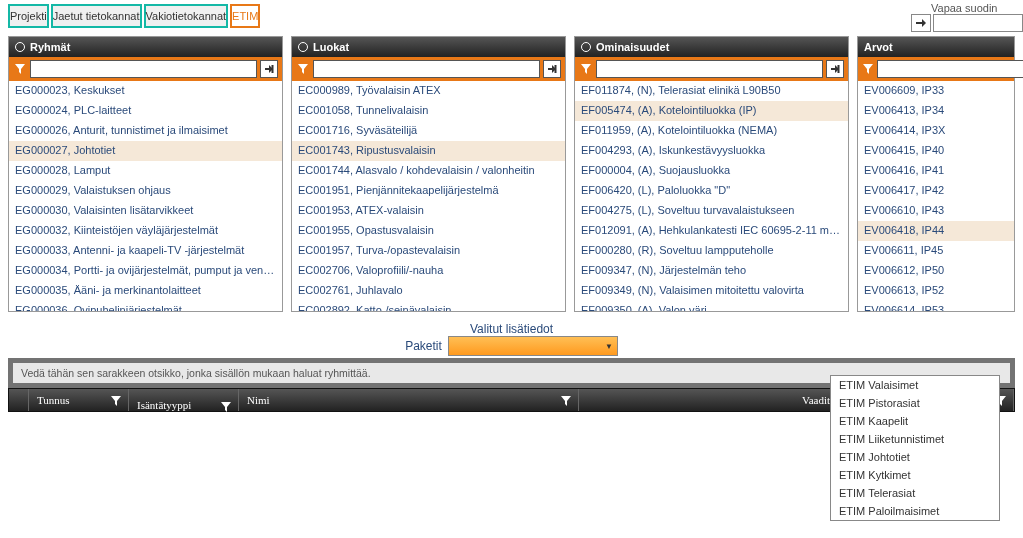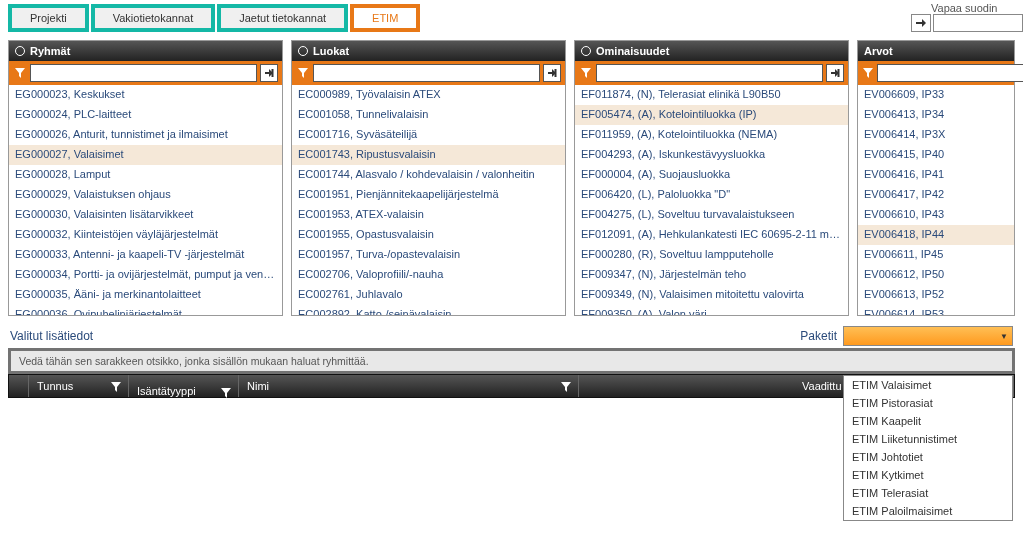--- a/index.html
+++ b/index.html
@@ -1,20 +1,20 @@
 <!DOCTYPE html>
 <html><head>
 <meta charset="utf-8">
 <style>
   * { box-sizing: border-box; margin: 0; padding: 0; }
   body { font-family: Arial, sans-serif; font-size: 11px; background: #fff; width: 1023px; height: 538px; overflow: hidden; color: #333; }
   
   .top-bar { display: flex; align-items: center; padding: 4px 8px; gap: 4px; }
   .tabs { display: flex; gap: 2px; }
-  .tab { padding: 4px 18px; border: 4px solid #14b8a6; background: #f0f0f0; cursor: pointer; font-size: 11px; }
+  .tab { padding: 4px 0; border: 2px solid #14b8a6; background: #f0f0f0; cursor: pointer; font-size: 11px; }
   .tab.active { border-color: #e87817; color: #e87817; background: #fff; }
   
   .free-filter { position: absolute; top: 2px; right: 0; display: flex; flex-direction: column; }
   .free-filter-label { font-size: 11px; color: #555; margin-left: 20px; }
   .free-filter-row { display: flex; align-items: center; gap: 2px; }
   .arrow-box { width: 20px; height: 18px; border: 1px solid #888; display: flex; align-items: center; justify-content: center; background: #fff; cursor: pointer; }
   .arrow-box svg { width: 12px; height: 12px; }
   .free-filter input { width: 90px; height: 18px; border: 1px solid #888; padding: 0 3px; font-size: 11px; }
   
   .panels { display: flex; gap: 8px; padding: 4px 8px; }
@@ -34,49 +34,49 @@
   .clear-btn svg { width:10px; height:10px; }
   
   .list { flex:1; overflow-y:auto; background:#fff; }
   .list-item { padding:2px 6px; color:#2a4a7a; cursor:pointer; white-space:nowrap; overflow:hidden; text-overflow:ellipsis; font-size:11px; line-height:15px; border-bottom:1px solid transparent; }
   .list-item.selected { background:#f5e8d8; }
   
   .list::-webkit-scrollbar { width:14px; }
   .list::-webkit-scrollbar-track { background:#f0f0f0; border-left:1px solid #ddd;}
   .list::-webkit-scrollbar-thumb { background:#c8c8c8; border:1px solid #aaa; }
   
-  .section-label { padding: 6px 10px 2px; font-size:12px; color:#2a4a7a; display:flex; justify-content:space-between; align-items:center;}
+  .section-label { padding: 6px 10px 2px; font-size:12px; color:#2a4a7a; display:flex; justify-content:space-between; align-items:center;flex-direction:column;}
   .paketit-row { display:flex; align-items:center; gap:6px; position: relative;}
   .paketit-dd { width:170px; height:20px; border:1px solid #888; background:linear-gradient(#ffbf55,#ff9a1f); display:flex; align-items:center; justify-content:flex-end; padding:0 4px; cursor:pointer;}
   .paketit-dd .caret { font-size:8px; color:#333; }
 
-  .group-hint { background:#e8e8e8; border:3px solid #737373; margin:0 8px; padding:4px 8px; font-size:10.5px; color:#555; }
-  
-  .grid-header { background:linear-gradient(#555,#222); color:#fff; margin:0 8px; display:flex; height:24px; align-items:center; border:1px solid #111; }
+  .group-hint { background:#e8e8e8; border:5px solid #737373; margin:0 8px; padding:4px 8px; font-size:10.5px; color:#555; }
+  
+  .grid-header { background:linear-gradient(#555,#222); color:#fff; margin:0 8px; display:flex; height:24px; align-items:center; border:1px solid #111;font-family:Liberation Serif, serif; }
   .gh-filterbar { width:20px; border-right:1px solid #666; height:100%; }
   .gh-col { padding:0 8px; display:flex; align-items:center; gap:6px; border-right:1px solid #666; height:100%; font-size:11px; }
   .gh-col .funnel-icon { width:10px; height:10px; }
   .gh-spacer { flex:1; }
   
-  .dropdown { position:absolute; right:10px; top:375px; width:170px; background:#fff; border:1px solid #888; z-index:100; max-height:160px; overflow-y:auto; }
+  .dropdown { position:absolute; right:23px; top:375px; width:170px; background:#fff; border:1px solid #888; z-index:100; max-height:160px; overflow-y:auto; }
   .dropdown-item { padding:3px 8px; font-size:11px; color:#333; cursor:pointer; }
   .dropdown::-webkit-scrollbar { width:14px; }
   .dropdown::-webkit-scrollbar-track { background:#f0f0f0; }
   .dropdown::-webkit-scrollbar-thumb { background:#c8c8c8; border:1px solid #aaa;}
 
   .funnel svg, .funnel-icon svg { fill:#fff; }
 </style>
 </head>
 <body>
 
 <div class="top-bar">
   <div class="tabs" id="tabs">
       <div class="tab">Projekti</div>
+      <div class="tab">Jaetut tietokannat</div>
       <div class="tab">Vakiotietokannat</div>
-      <div class="tab">Jaetut tietokannat</div>
       <div class="tab active">ETIM</div>
     </div>
 </div>
 
 <div class="free-filter">
   <span class="free-filter-label">Vapaa suodin</span>
   <div class="free-filter-row">
     <div class="arrow-box">
       <svg viewBox="0 0 12 12">
           <path d="M1 6 L5 2 L5 5 L11 5 L11 7 L5 7 L5 10 Z" transform="rotate(180 6 6)" fill="#333"></path>
@@ -103,21 +103,21 @@
           <svg viewBox="0 0 10 10">
             <path d="M1 4 L1 6 L5 6 L5 9 L9 5 L5 1 L5 4 Z" fill="#333"></path>
             <rect x="7.5" y="1" width="2" height="8" fill="#333"></rect>
           </svg>
         </div>
       </div>
       <div class="list">
         <div class="list-item">EG000023, Keskukset</div>
         <div class="list-item">EG000024, PLC-laitteet</div>
         <div class="list-item">EG000026, Anturit, tunnistimet ja ilmaisimet</div>
-        <div class="list-item selected">EG000027, Valaisimet</div>
+        <div class="list-item selected">EG000027, Johtotiet</div>
         <div class="list-item">EG000028, Lamput</div>
         <div class="list-item">EG000029, Valaistuksen ohjaus</div>
         <div class="list-item">EG000030, Valaisinten lisätarvikkeet</div>
         <div class="list-item">EG000032, Kiinteistöjen väyläjärjestelmät</div>
         <div class="list-item">EG000033, Antenni- ja kaapeli-TV -järjestelmät</div>
         <div class="list-item">EG000034, Portti- ja ovijärjestelmät, pumput ja ventt...</div>
         <div class="list-item">EG000035, Ääni- ja merkinantolaitteet</div>
         <div class="list-item">EG000036, Ovipuhelinjärjestelmät</div>
       </div>
     </div>

